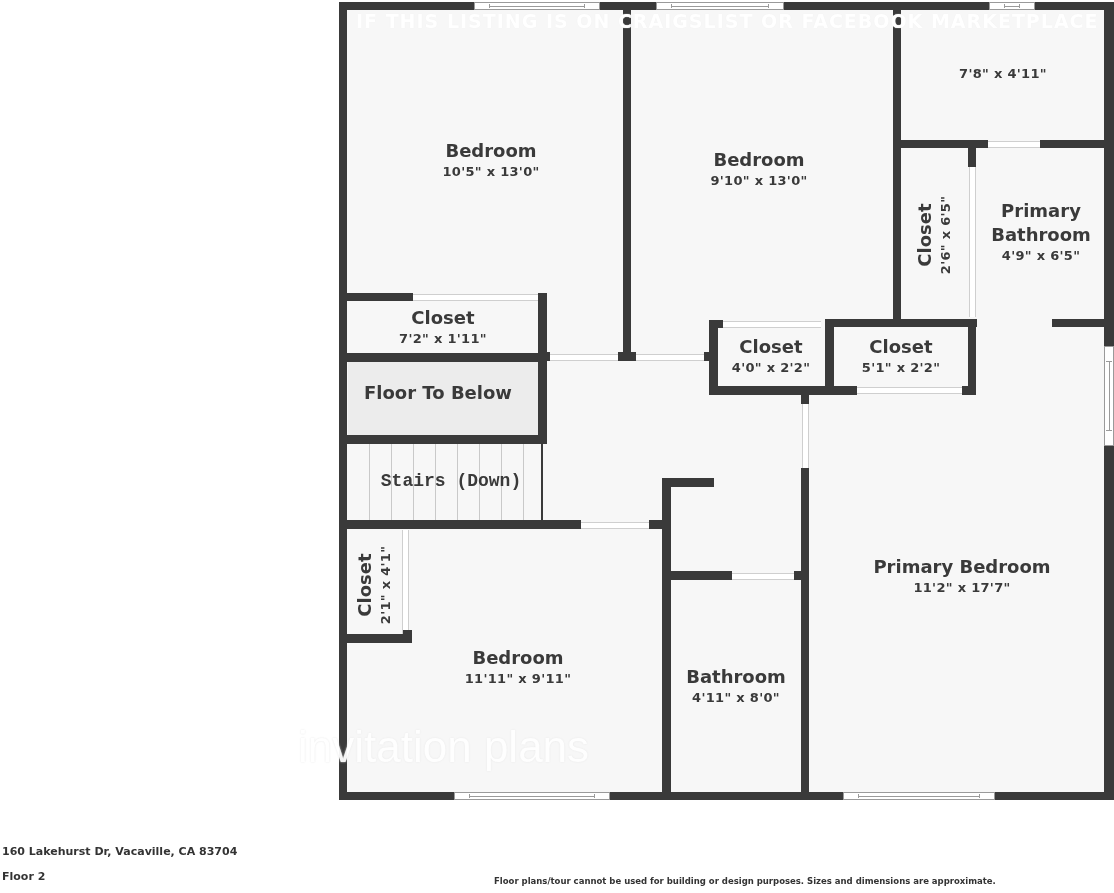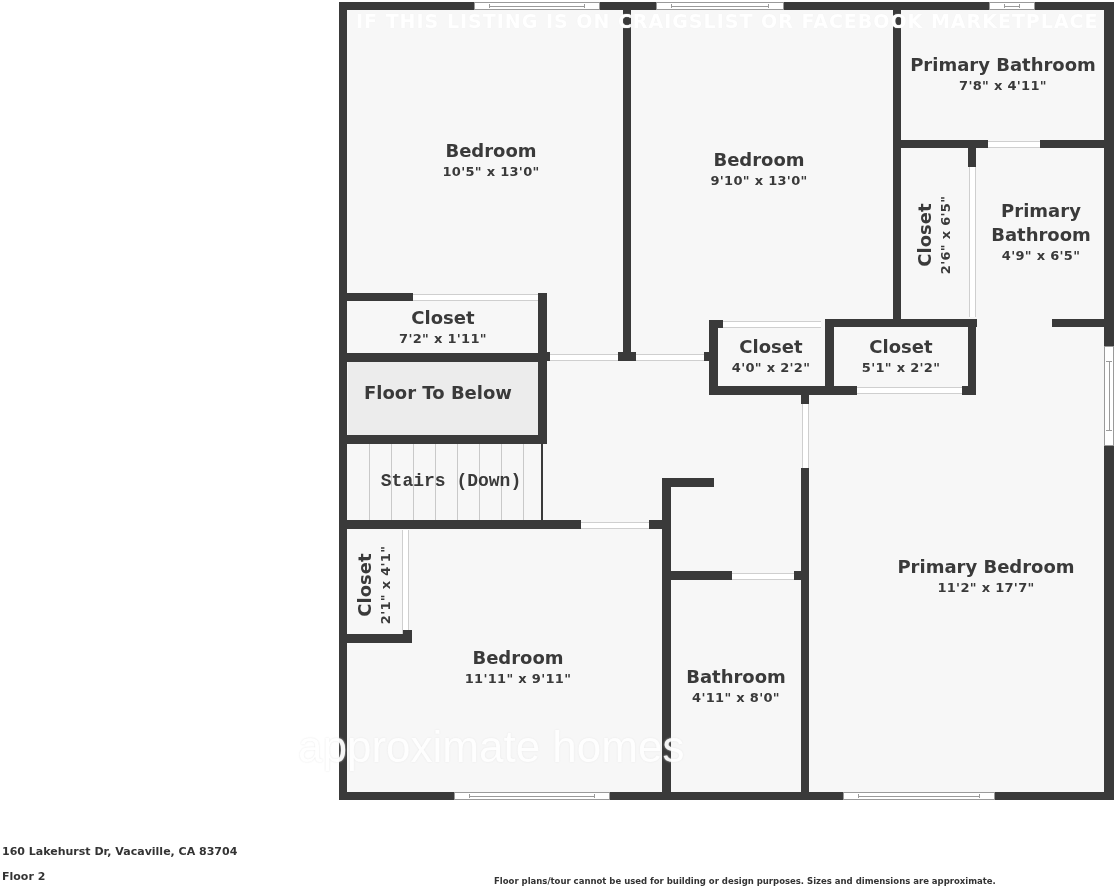--- a/index.html
+++ b/index.html
@@ -100,32 +100,31 @@
   <div class="wall" style="left:662px;top:478px;width:52px;height:9px;"></div>
   <div class="wall" style="left:666px;top:571px;width:66px;height:9px;"></div>
   <div class="door door-h" style="left:732px;top:573px;width:62px;height:5px;"></div>
   <div class="wall" style="left:794px;top:571px;width:12px;height:9px;"></div>
 
   <div class="wall" style="left:801px;top:393px;width:8px;height:11px;"></div>
   <div class="door door-v" style="left:802px;top:404px;width:5px;height:64px;"></div>
   <div class="wall" style="left:801px;top:468px;width:8px;height:326px;"></div>
 
   <div class="watermark" style="left:356px;top:10px;font-size:19px;">IF THIS LISTING IS ON CRAIGSLIST OR FACEBOOK MARKETPLACE</div>
-  <div class="wm-logo" style="left:298px;top:722px;">approximate homes</div>
+  <div class="wm-logo" style="left:298px;top:722px;">invitation plans</div>
 
   <div class="label" style="left:491px;top:160px;">
     <span class="name">Bedroom</span>
     <span class="dims">10'5" x 13'0"</span>
   </div>
   <div class="label" style="left:759px;top:169px;">
     <span class="name">Bedroom</span>
     <span class="dims">9'10" x 13'0"</span>
   </div>
   <div class="label" style="left:1003px;top:74px;">
-    <span class="name">Primary Bathroom</span>
     <span class="dims">7'8" x 4'11"</span>
   </div>
   <div class="label rot" style="left:934px;top:235px;">
     <span class="name">Closet</span>
     <span class="dims">2'6" x 6'5"</span>
   </div>
   <div class="label" style="left:1041px;top:232px;text-align:center;">
     <span class="name">Primary</span>
     <span class="name">Bathroom</span>
     <span class="dims">4'9" x 6'5"</span>
@@ -153,21 +152,21 @@
     <span class="dims">2'1" x 4'1"</span>
   </div>
   <div class="label" style="left:518px;top:667px;">
     <span class="name">Bedroom</span>
     <span class="dims">11'11" x 9'11"</span>
   </div>
   <div class="label" style="left:736px;top:686px;">
     <span class="name">Bathroom</span>
     <span class="dims">4'11" x 8'0"</span>
   </div>
-  <div class="label" style="left:962px;top:576px;margin-left:24px;">
+  <div class="label" style="left:962px;top:576px;">
     <span class="name">Primary Bedroom</span>
     <span class="dims">11'2" x 17'7"</span>
   </div>
 </div>
 
 <div class="footer" style="left:2px;top:845px;">160 Lakehurst Dr, Vacaville, CA 83704</div>
 <div class="footer" style="left:2px;top:870px;">Floor 2</div>
 <div class="disclaimer" style="left:494px;top:876px;">Floor plans/tour cannot be used for building or design purposes. Sizes and dimensions are approximate.</div>
 
 </body></html>

